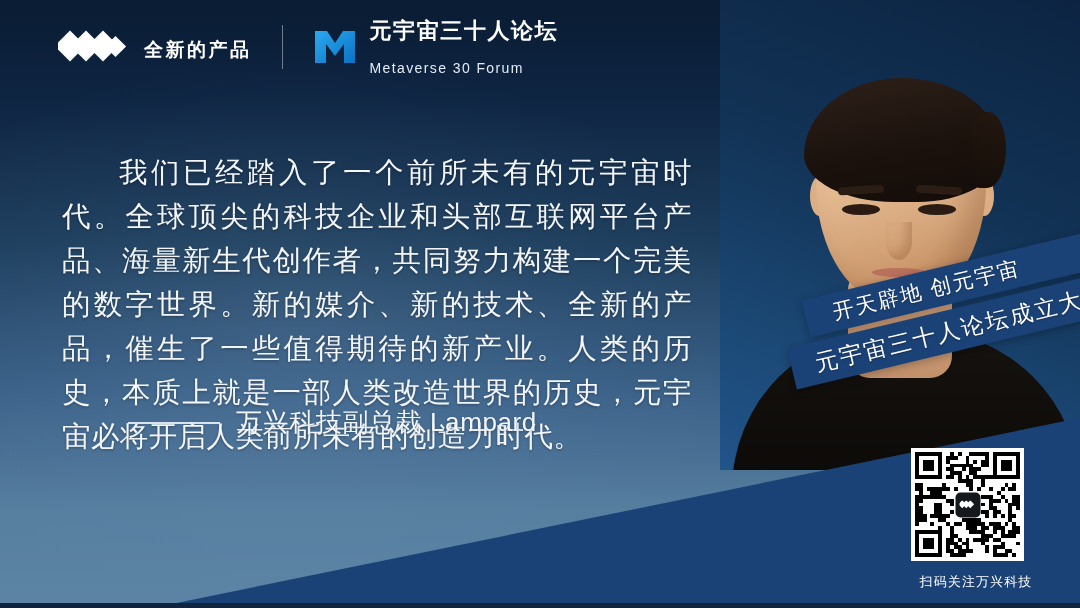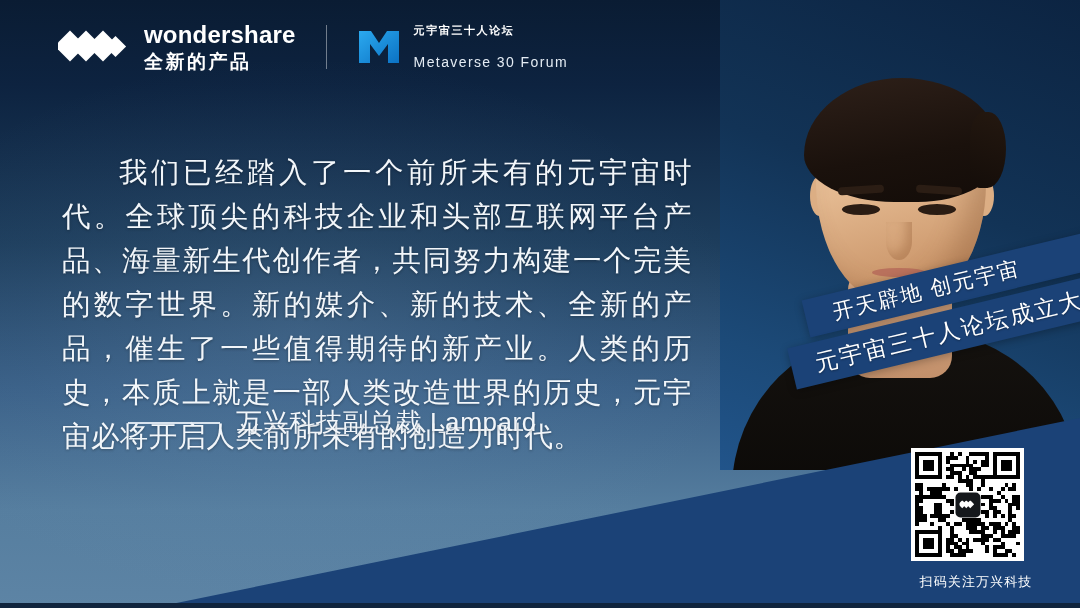--- a/index.html
+++ b/index.html
@@ -104,21 +104,21 @@
     width: 1px;
     height: 44px;
     background: rgba(255,255,255,0.42);
     margin: 0 30px;
   }
   .mv-logo { display: flex; align-items: center; }
   .mv-mark { width: 44px; height: 40px; margin-right: 13px; }
   .mv-words { display: flex; flex-direction: column; line-height: 1; }
   .mv-cn {
     color: #ffffff;
-    font-size: 11px;
+    font-size: 22px;
     font-weight: 600;
     letter-spacing: 1.6px;
   }
   .mv-en {
     color: #e4ecf4;
     font-size: 14px;
     font-weight: 400;
     letter-spacing: 1.4px;
     margin-top: 19px;
   }
@@ -361,21 +361,20 @@
     <div class="ws-logo">
       <svg class="ws-mark" viewBox="0 0 74 38">
         <g fill="#ffffff">
           <rect x="1" y="7" width="22" height="22" transform="rotate(45 12 18)"></rect>
           <rect x="17" y="7" width="22" height="22" transform="rotate(45 28 18)"></rect>
           <rect x="34" y="7" width="22" height="22" transform="rotate(45 45 18)"></rect>
           <rect x="50" y="11" width="15" height="15" transform="rotate(45 57.5 18.5)"></rect>
         </g>
       </svg>
       <div class="ws-words">
-        <div class="ws-en">wondershare</div>
         <div class="ws-cn">全新的产品</div>
       </div>
     </div>
 
     <div class="divider"></div>
 
     <div class="mv-logo">
       <svg class="mv-mark" viewBox="0 0 44 40">
         <defs>
           <linearGradient id="mvg" x1="0" y1="0" x2="1" y2="1">

